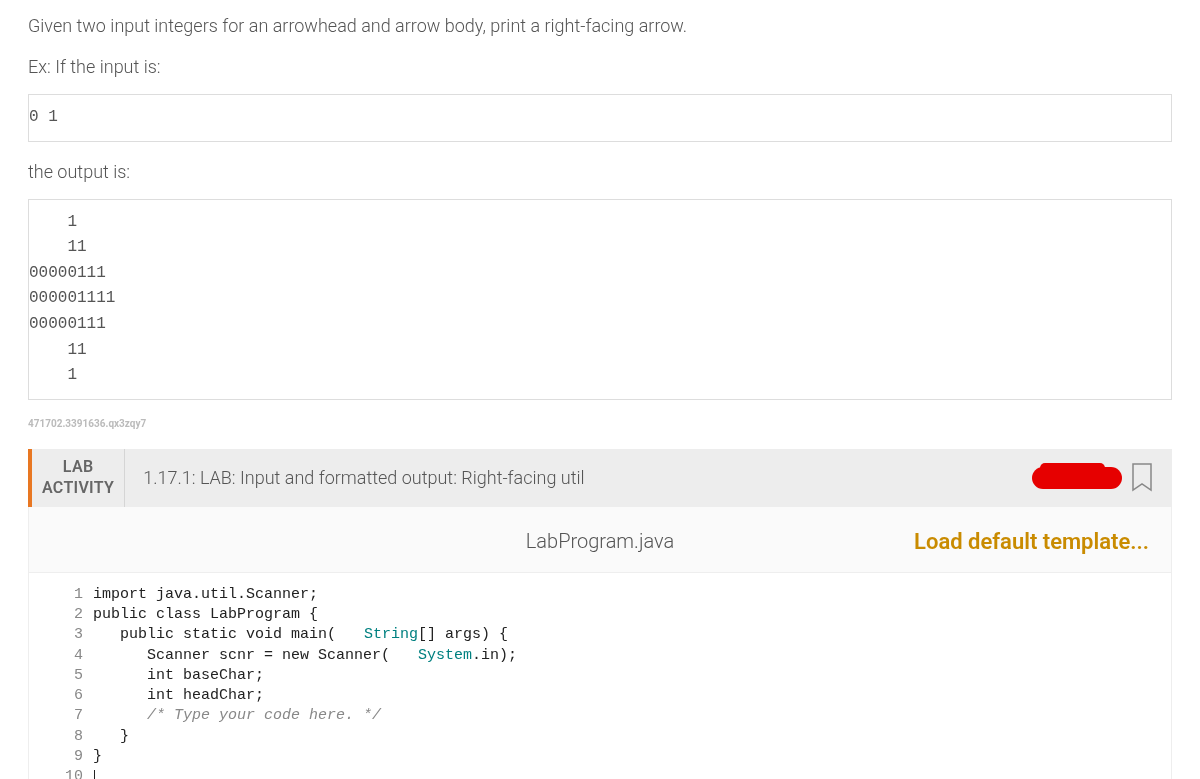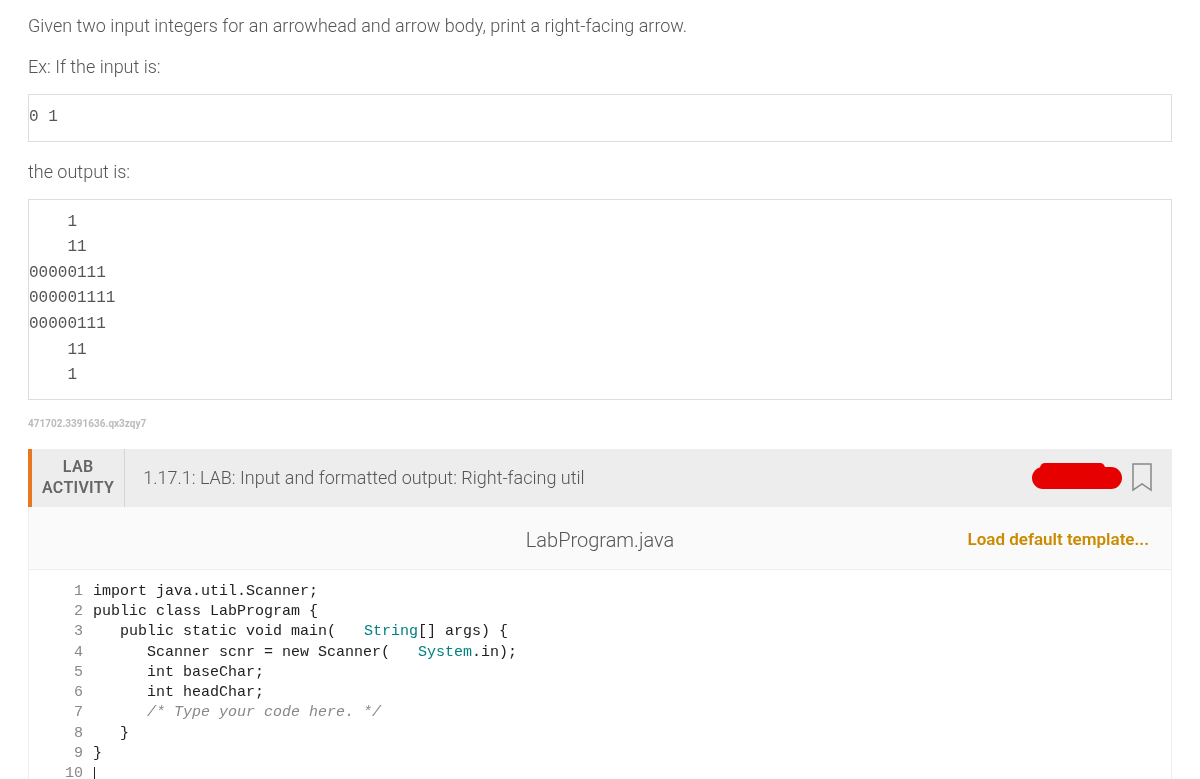--- a/index.html
+++ b/index.html
@@ -116,21 +116,21 @@
       font-size: 20px;
       font-weight: 300;
     }
     .filename-spacer2 {
       flex: 1;
       display: flex;
       justify-content: flex-end;
     }
     .load-template {
       color: #c98b00;
-      font-size: 17px;
+      font-size: 22px;
       font-weight: 600;
       cursor: pointer;
     }
     .editor-wrap {
       padding: 12px 0 0 0;
       background: #fff;
     }
     .editor {
       display: flex;
       font-family: "Courier New", Courier, monospace;

